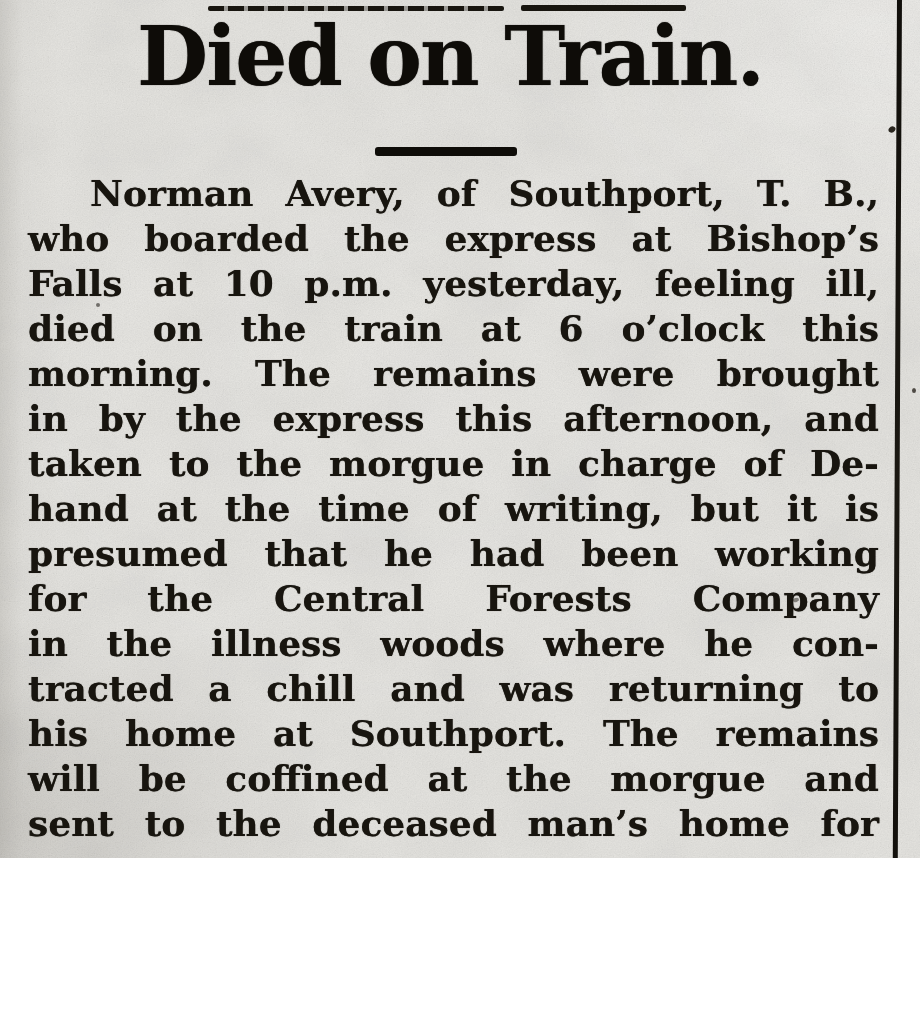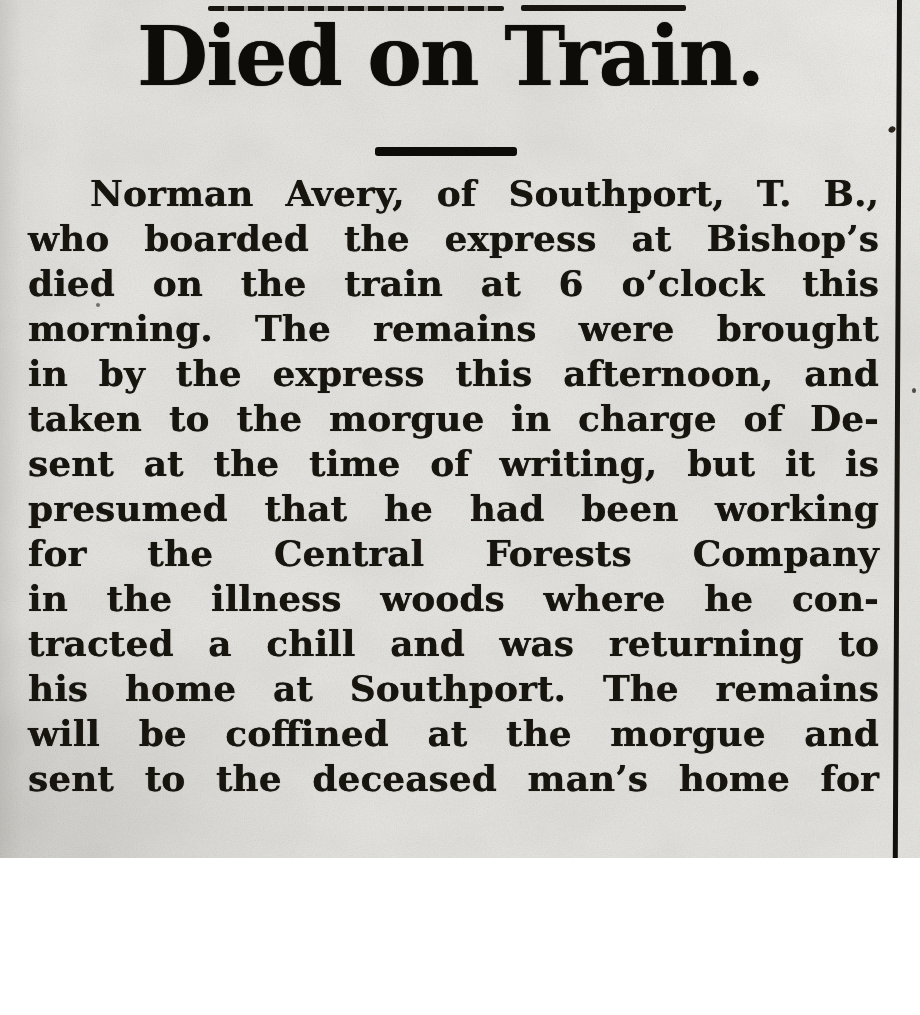--- a/index.html
+++ b/index.html
@@ -138,25 +138,26 @@
     <div class="seg-b"></div>
   </div>
 
   <h1 class="headline">Died on Train.</h1>
 
   <div class="headline-divider"></div>
 
   <div class="article-body">
       <div class="line">Norman Avery, of Southport, T. B.,</div>
       <div class="line">who boarded the express at Bishop’s</div>
+      <div class="line">Falls at 10 p.m. yesterday, feeling ill,</div>
       <div class="line">died on the train at 6 o’clock this</div>
       <div class="line">morning.  The remains were brought</div>
       <div class="line">in by the express this afternoon, and</div>
       <div class="line">taken to the morgue in charge of De-</div>
-      <div class="line">sent at the time of writing, but it is</div>
+      <div class="line">hand at the time of writing, but it is</div>
       <div class="line">presumed that he had been working</div>
       <div class="line">for the Central Forests Company</div>
       <div class="line">in the illness woods where he con-</div>
       <div class="line">tracted a chill and was returning to</div>
       <div class="line">his home at Southport.  The remains</div>
       <div class="line">will be coffined at the morgue and</div>
       <div class="line">sent to the deceased man’s home for</div>
     </div>
 
   <div class="bottom-rule"></div>

